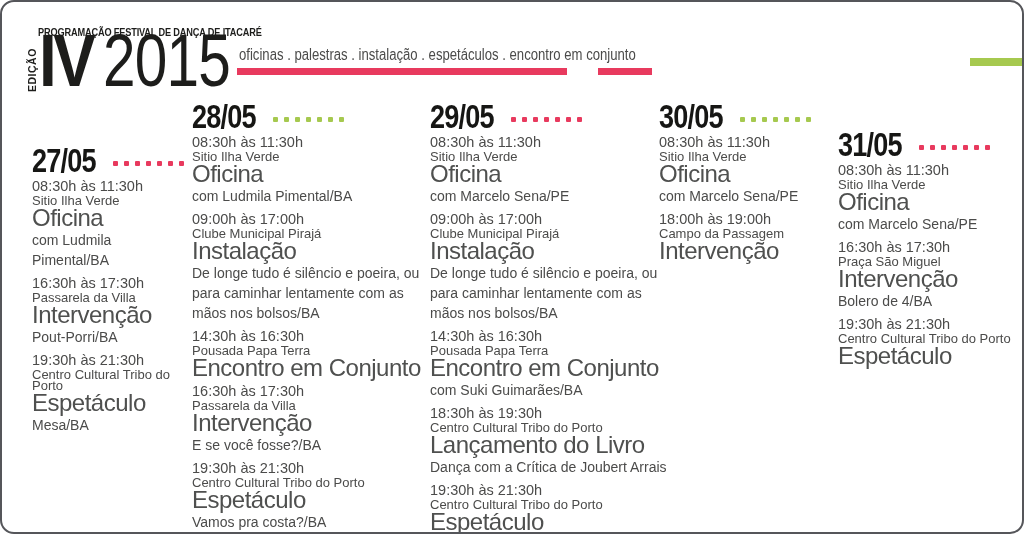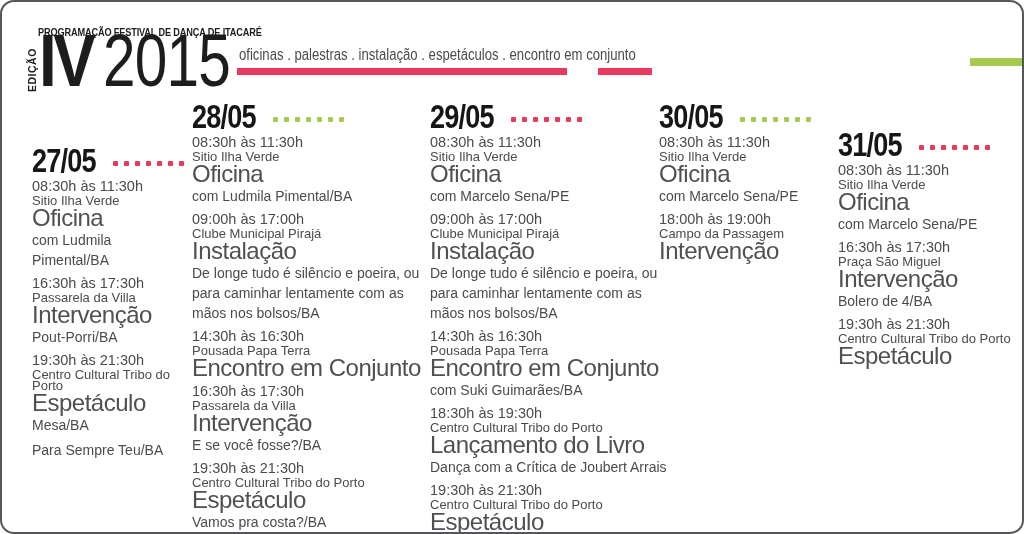--- a/index.html
+++ b/index.html
@@ -112,21 +112,20 @@
             <div class="time">16:30h às 17:30h</div>
             <div class="venue">Passarela da Villa</div>
             <div class="etype">Intervenção</div>
             <div class="detail">Pout-Porri/BA</div>
           </article>
           <article class="event">
             <div class="time">19:30h às 21:30h</div>
             <div class="venue">Centro Cultural Tribo do Porto</div>
             <div class="etype">Espetáculo</div>
             <div class="detail">Mesa/BA</div>
-            <div class="detail">Para Sempre Teu/BA</div>
           </article>
         </div>
       </section>
       <section class="column col-1" style="position: absolute;">
         <h2 class="date">28/05</h2>
         <div class="dots">
           <span class="dot" style="background: rgb(166, 201, 79);"></span>
           <span class="dot" style="background: rgb(166, 201, 79);"></span>
           <span class="dot" style="background: rgb(166, 201, 79);"></span>
           <span class="dot" style="background: rgb(166, 201, 79);"></span>

